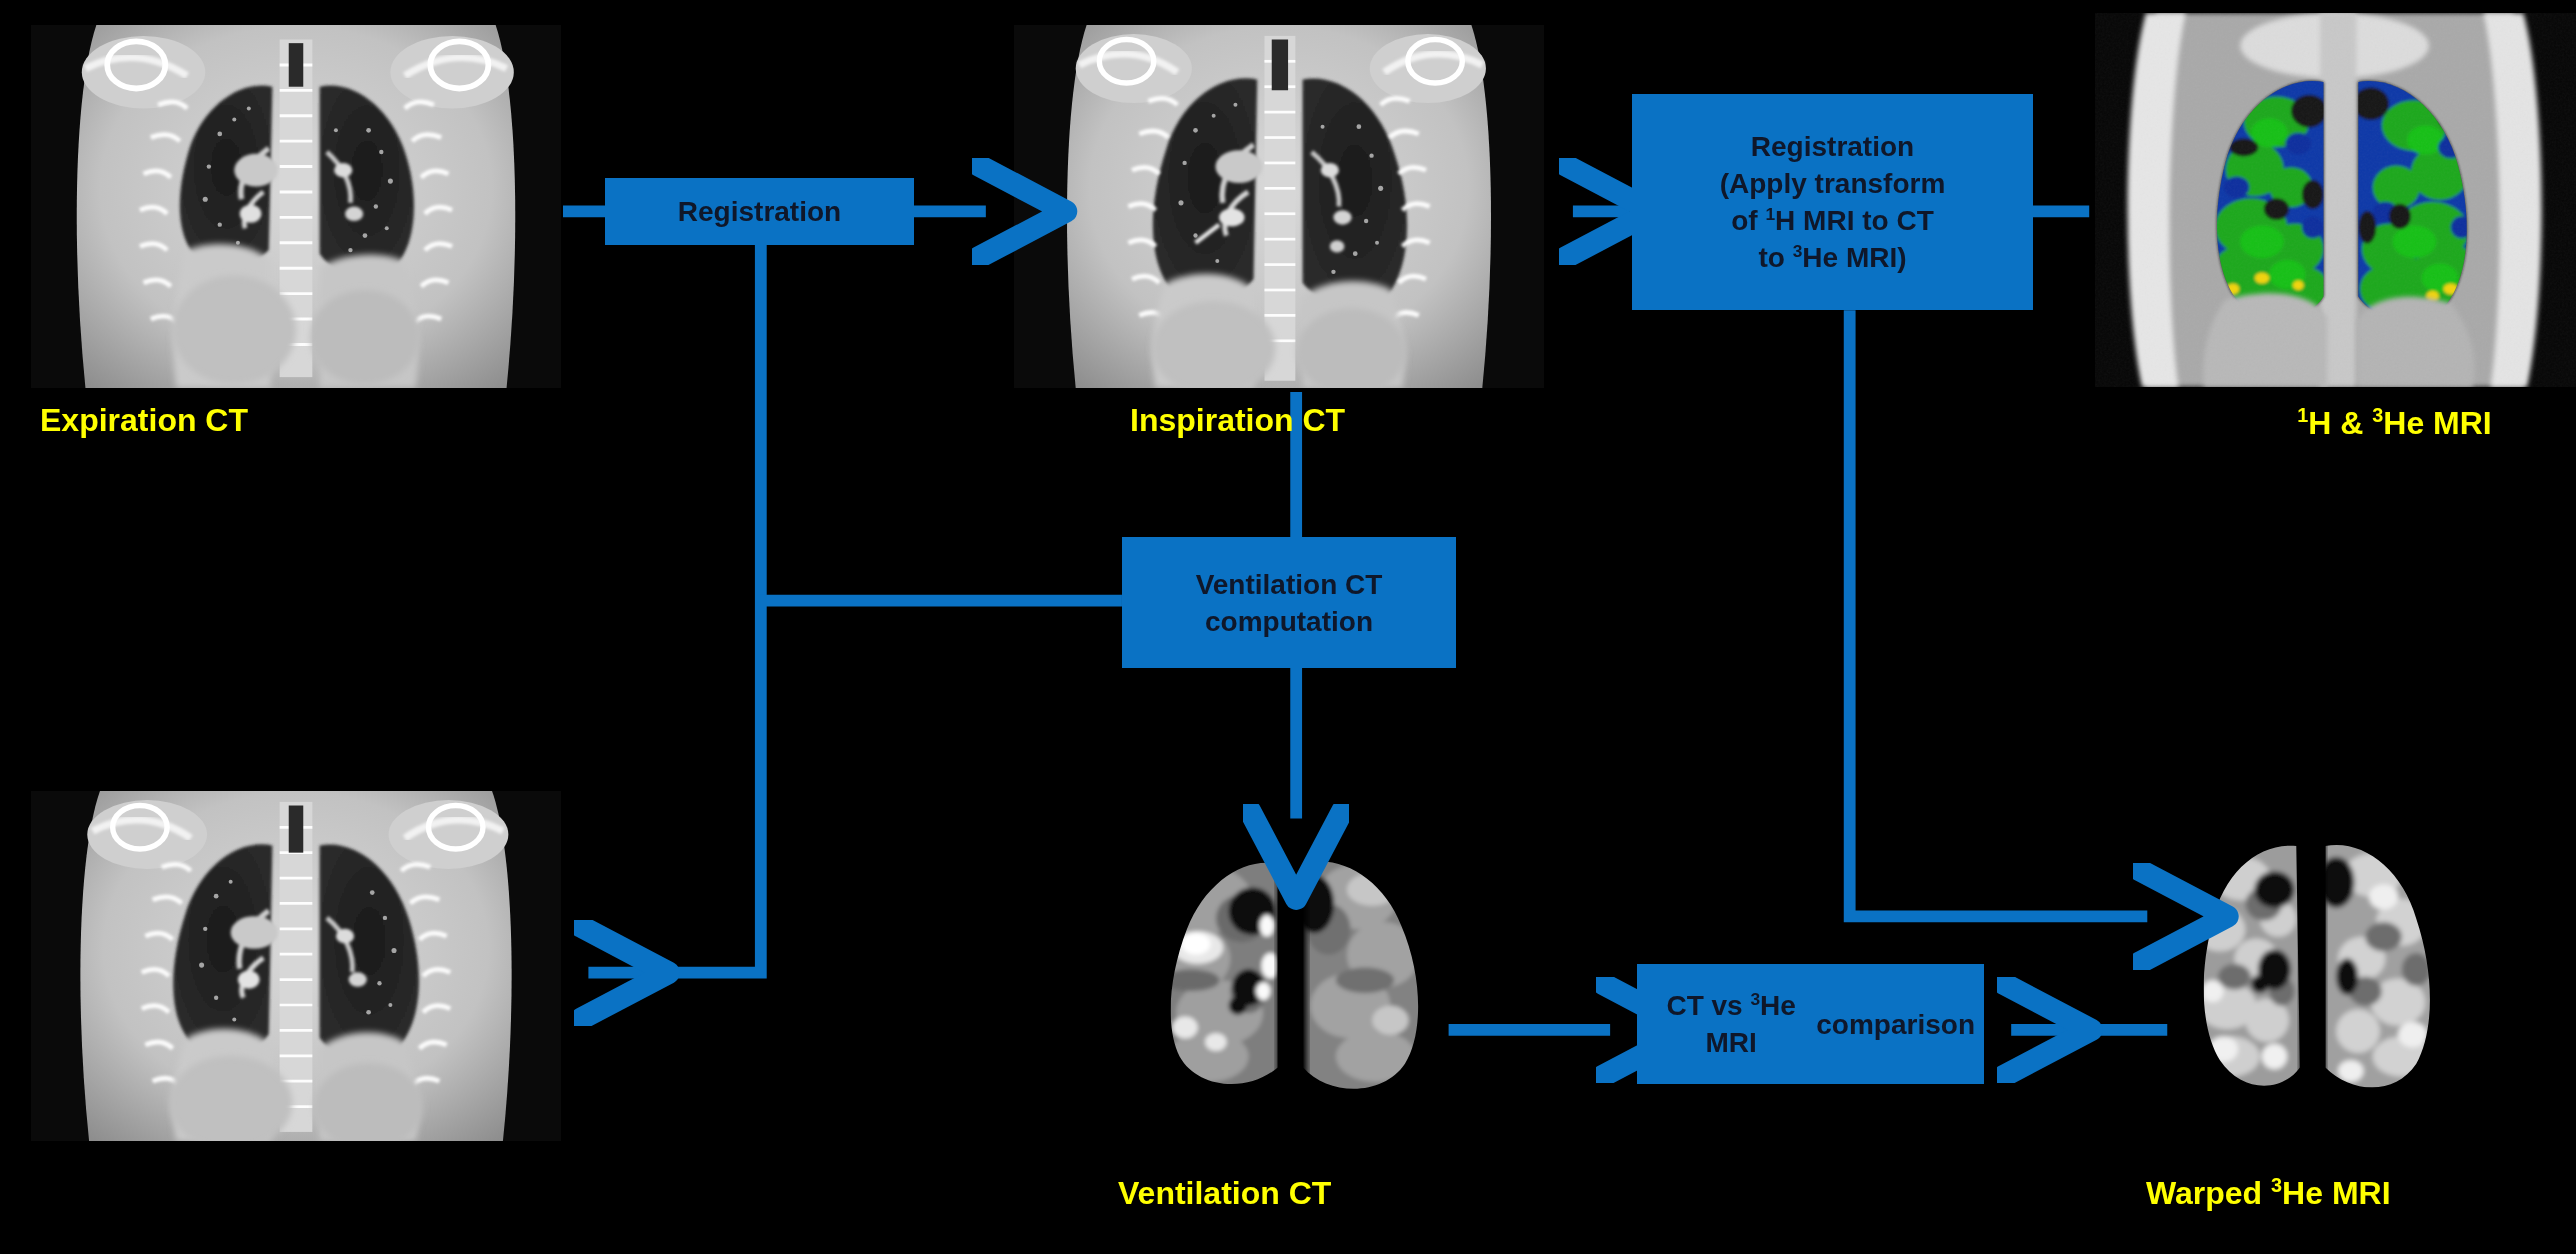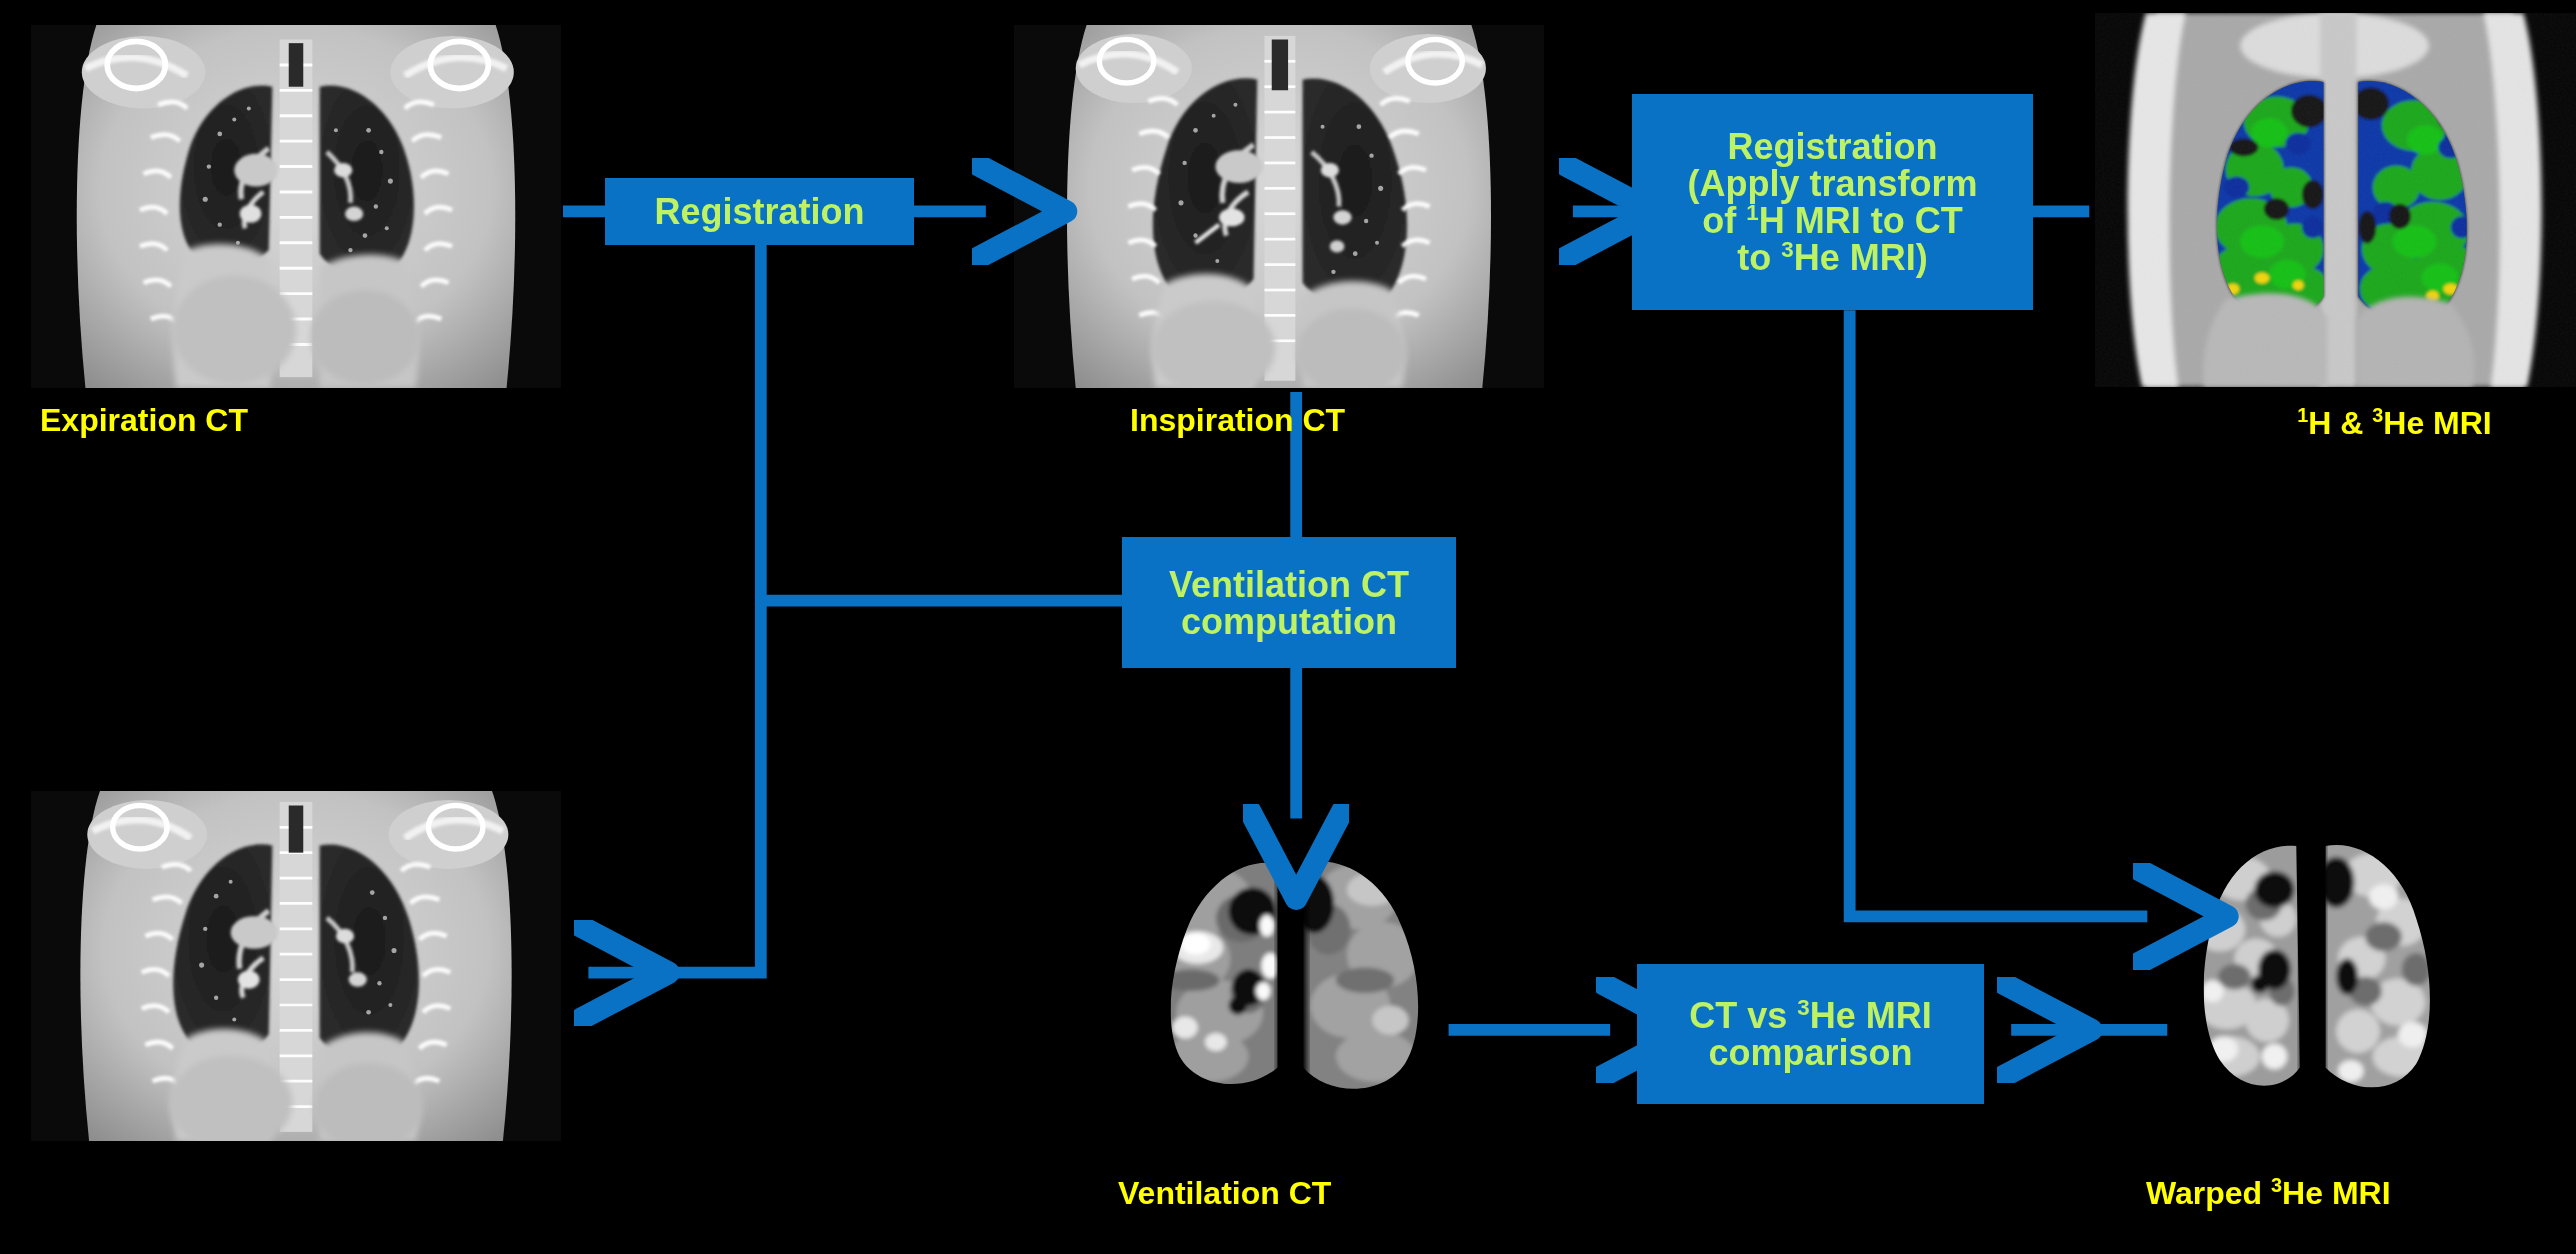--- a/index.html
+++ b/index.html
@@ -11,23 +11,23 @@
   .panel{position:absolute;overflow:hidden;background:#000;}
   .panel svg{display:block;width:100%;height:100%;}
 
   
   .caption{position:absolute;color:#ffff00;font-weight:bold;
            font-size:32px;line-height:45px;letter-spacing:0px;white-space:nowrap;}
   .caption.center{text-align:center;}
   .caption sup{font-size:0.62em;vertical-align:super;line-height:0;}
 
   
-  .pbox{position:absolute;background:#0a72c4;color:#bef264;font-weight:bold;
+  .pbox{position:absolute;background:#0a72c4;color:#0f172a;font-weight:bold;
         display:flex;align-items:center;justify-content:center;text-align:center;
-        font-size:36px;line-height:37px;box-sizing:border-box;padding:3.6px 9px;}
+        font-size:28px;line-height:37px;box-sizing:border-box;padding:3.6px 9px;}
   .pbox sup{font-size:0.62em;vertical-align:super;line-height:0;}
 
   
   .wires{position:absolute;left:0;top:0;width:2576px;height:1254px;pointer-events:none;}
 </style>
 </head>
 <body>
 
 <div class="stage">
 
@@ -596,21 +596,21 @@
     <span>
       <span>to </span><sup>3</sup><span>He MRI)</span>
     </span>
   </div>
 
   <div class="pbox" style="left:1122px;top:537px;width:334px;height:131px;flex-direction:column;">
     <span>Ventilation CT</span>
     <span>computation</span>
   </div>
 
-  <div class="pbox" style="left:1637px;top:964px;width:347px;height:140px;flex-direction:column;text-align:center;">
+  <div class="pbox" style="left:1637px;top:964px;width:347px;height:120px;text-align:center;">
     <span>
       <span>CT vs </span><sup>3</sup><span>He MRI</span>
     </span>
     <span>comparison</span>
   </div>
 
   <div class="caption" style="left:40px;top:398px;">Expiration CT</div>
 
   <div class="caption" style="left:1130px;top:398px;">Inspiration CT</div>
 

